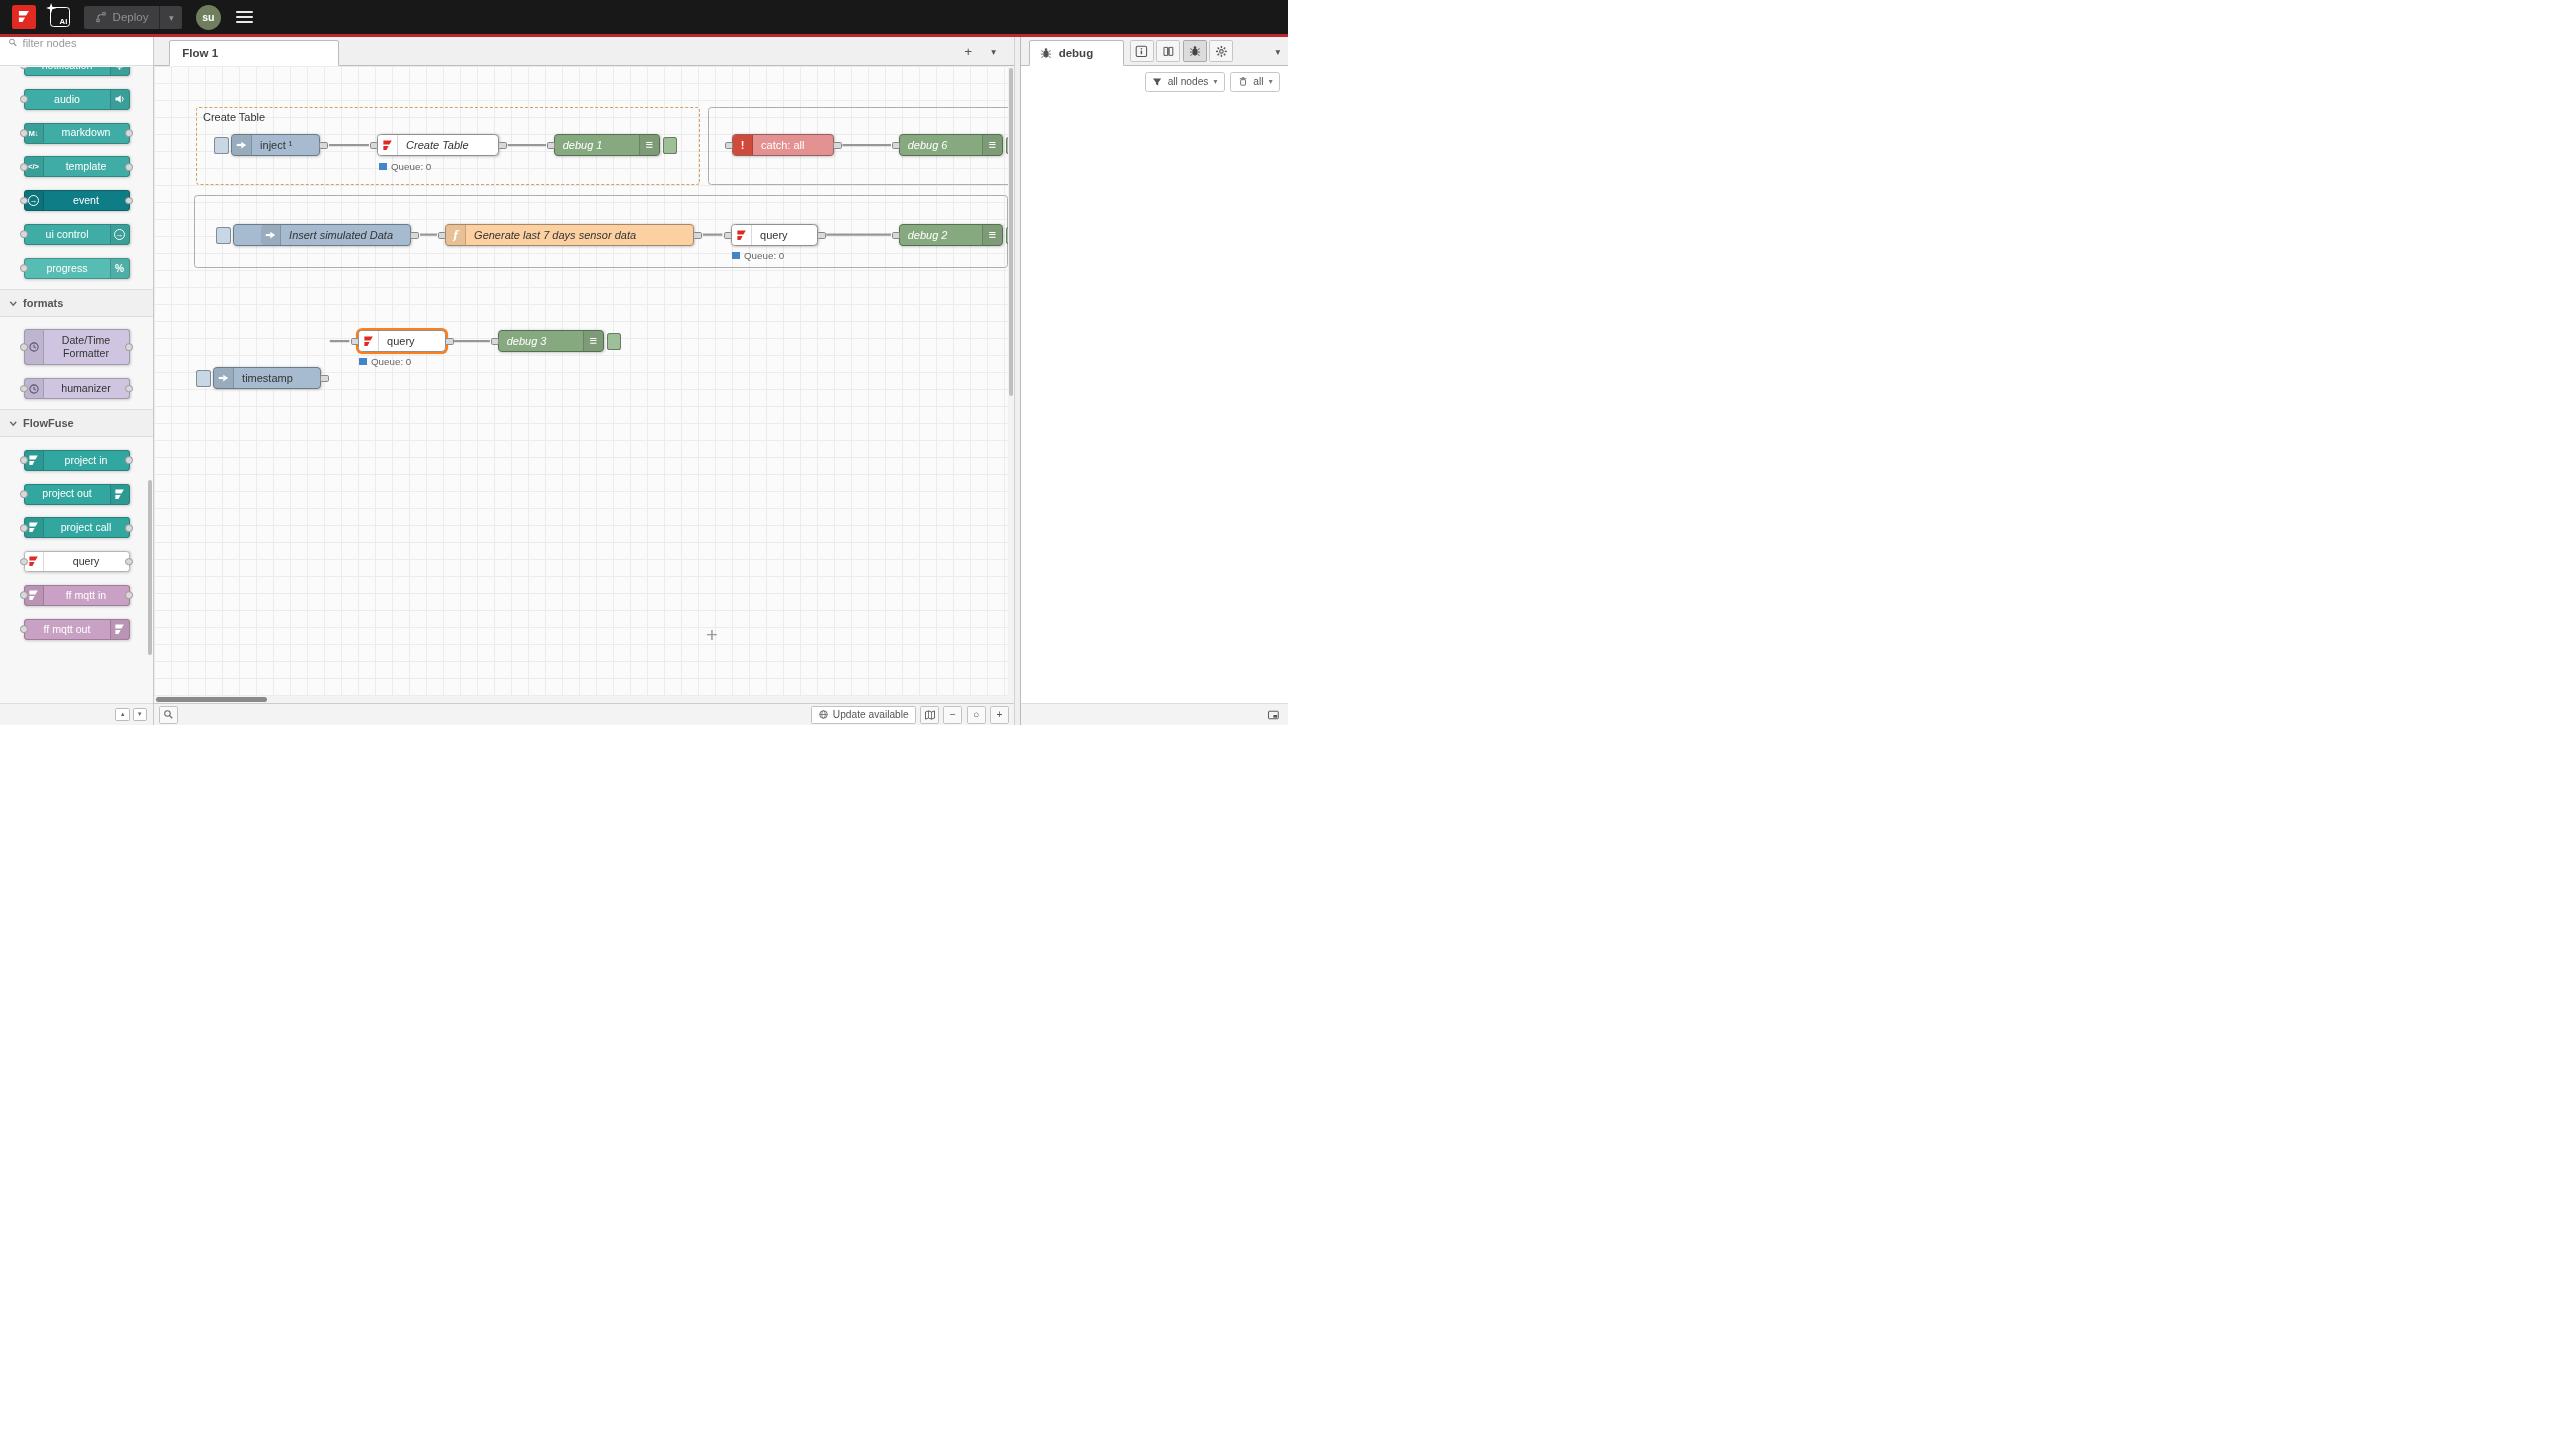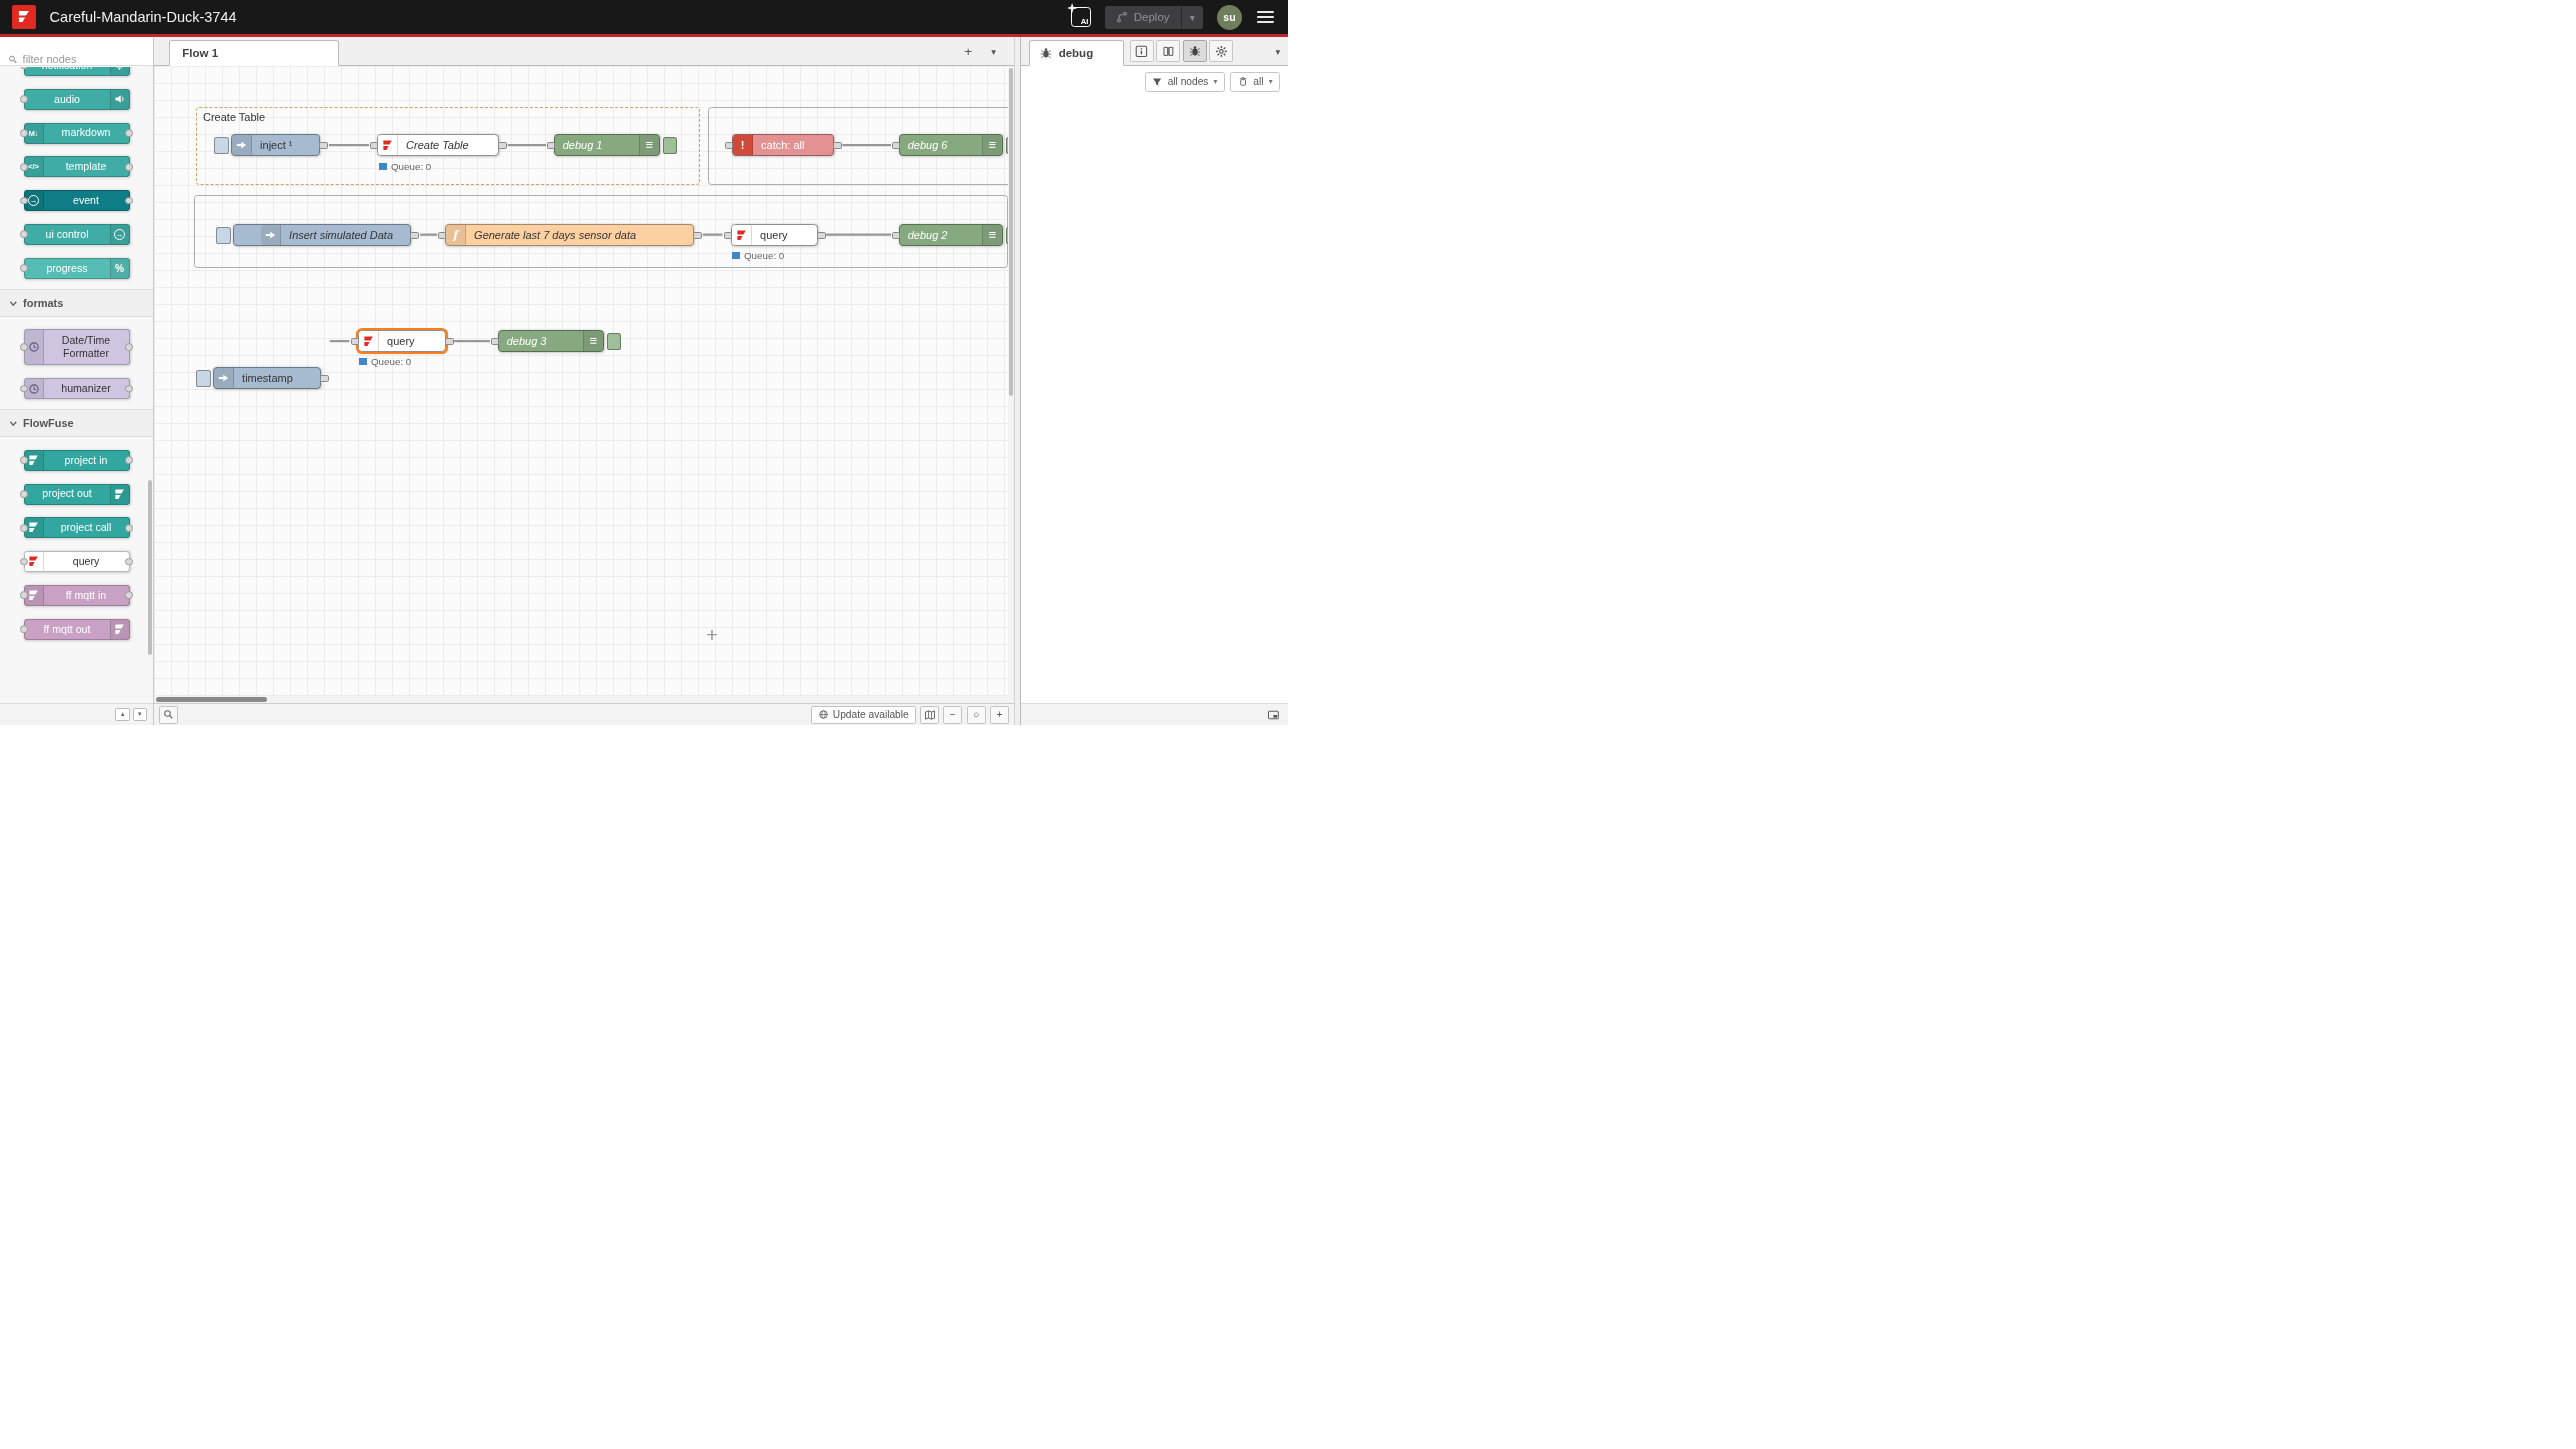--- a/index.html
+++ b/index.html
@@ -16,21 +16,21 @@
   .deploy { display:flex; align-items:center; background:#3e3e40; border-radius:2.6px; height:23px; color:#909090; font-size:11.5px; }
   .dep-main { display:flex; align-items:center; gap:6px; padding:0 11px; }
   .dep-sep { width:0.9px; height:23px; background:#29292b; }
   .dep-caret { width:22px; text-align:center; font-size:9.4px; }
   .avatar { width:25px; height:25px; border-radius:50%; background:#6f7f5e; color:#fff; font-size:10.6px; font-weight:bold; display:flex; align-items:center; justify-content:center; }
   .hamburger { display:flex; flex-direction:column; gap:3.4px; padding:3.4px 1.7px; }
   .hamburger span { display:block; width:17px; height:2px; background:#e9e9e9; border-radius:0.9px; }
 
   
   .palette { position:absolute; top:37px; left:0; width:154px; bottom:0; background:#f7f7f7; border-right:0.9px solid #c9c9c9; z-index:10; }
-  .palette-search { position:absolute; top:0; left:0; right:0; height:29px; background:#fff; border-bottom:0.9px solid #ddd; display:flex; align-items:flex-end; gap:5.1px; padding:0 7.7px; }
+  .palette-search { position:absolute; top:0; left:0; right:0; height:29px; background:#fff; border-bottom:0.9px solid #ddd; display:flex; align-items:flex-start; gap:5.1px; padding:0 7.7px; }
   .palette-search input { border:none; outline:none; background:transparent; font-size:11px; color:#333; width:100%; font-family:inherit; }
   .palette-search input::placeholder { color:#999; }
   .palette-list { position:absolute; top:30px; left:0; right:0; bottom:22px; overflow:hidden; }
   .palette-item { position:relative; width:106px; min-height:21px; margin:12.8px auto 0 auto; border:0.9px solid rgba(0,0,0,0.22); border-radius:3.4px; display:flex; align-items:stretch; font-size:10.6px; box-shadow:0.9px 0.9px 2.6px rgba(0,0,0,0.18); cursor:grab; }
   .palette-item.tall { min-height:36px; }
   .palette-item.clipped { margin-top:-12px; }
   .plabel { flex:1; display:flex; align-items:center; justify-content:center; text-align:center; padding:1.7px 3.4px; line-height:1.25; }
   .pchip { width:19px; flex:0 0 19px; display:flex; align-items:center; justify-content:center; background:rgba(0,0,0,0.08); }
   .pchip.left { border-right:0.9px solid rgba(0,0,0,0.15); border-radius:2.6px 0 0 2.6px; }
   .pchip.right { border-left:0.9px solid rgba(0,0,0,0.15); border-radius:0 2.6px 2.6px 0; }
@@ -107,21 +107,20 @@
 </head>
 <body>
 
 <div class="header">
   <div class="logo">
     <svg width="15.3" height="15.3" viewBox="0 0 16 16">
       <polygon points="3,2 13.5,2 10.5,6.8 3,6.8" fill="#ffffff"></polygon>
       <polygon points="3,8.8 9.5,8.8 6.8,13.6 3,13.6" fill="#ffffff"></polygon>
     </svg>
   </div>
-  <div class="app-title">Careful-Mandarin-Duck-3744</div>
   <div class="ai-icon">
     <span class="ai-label">AI</span>
     <svg class="ai-star" width="10.2" height="10.2" viewBox="0 0 10 10">
       <path d="M5 0 L6.2 3.8 L10 5 L6.2 6.2 L5 10 L3.8 6.2 L0 5 L3.8 3.8 Z" fill="#ffffff"></path>
     </svg>
   </div>
   <div class="deploy">
     <div class="dep-main">
       <svg width="12" height="12" viewBox="0 0 16 16">
         <circle cx="4" cy="12.5" r="1.8" fill="none" stroke="#909090" stroke-width="1.4"></circle>

